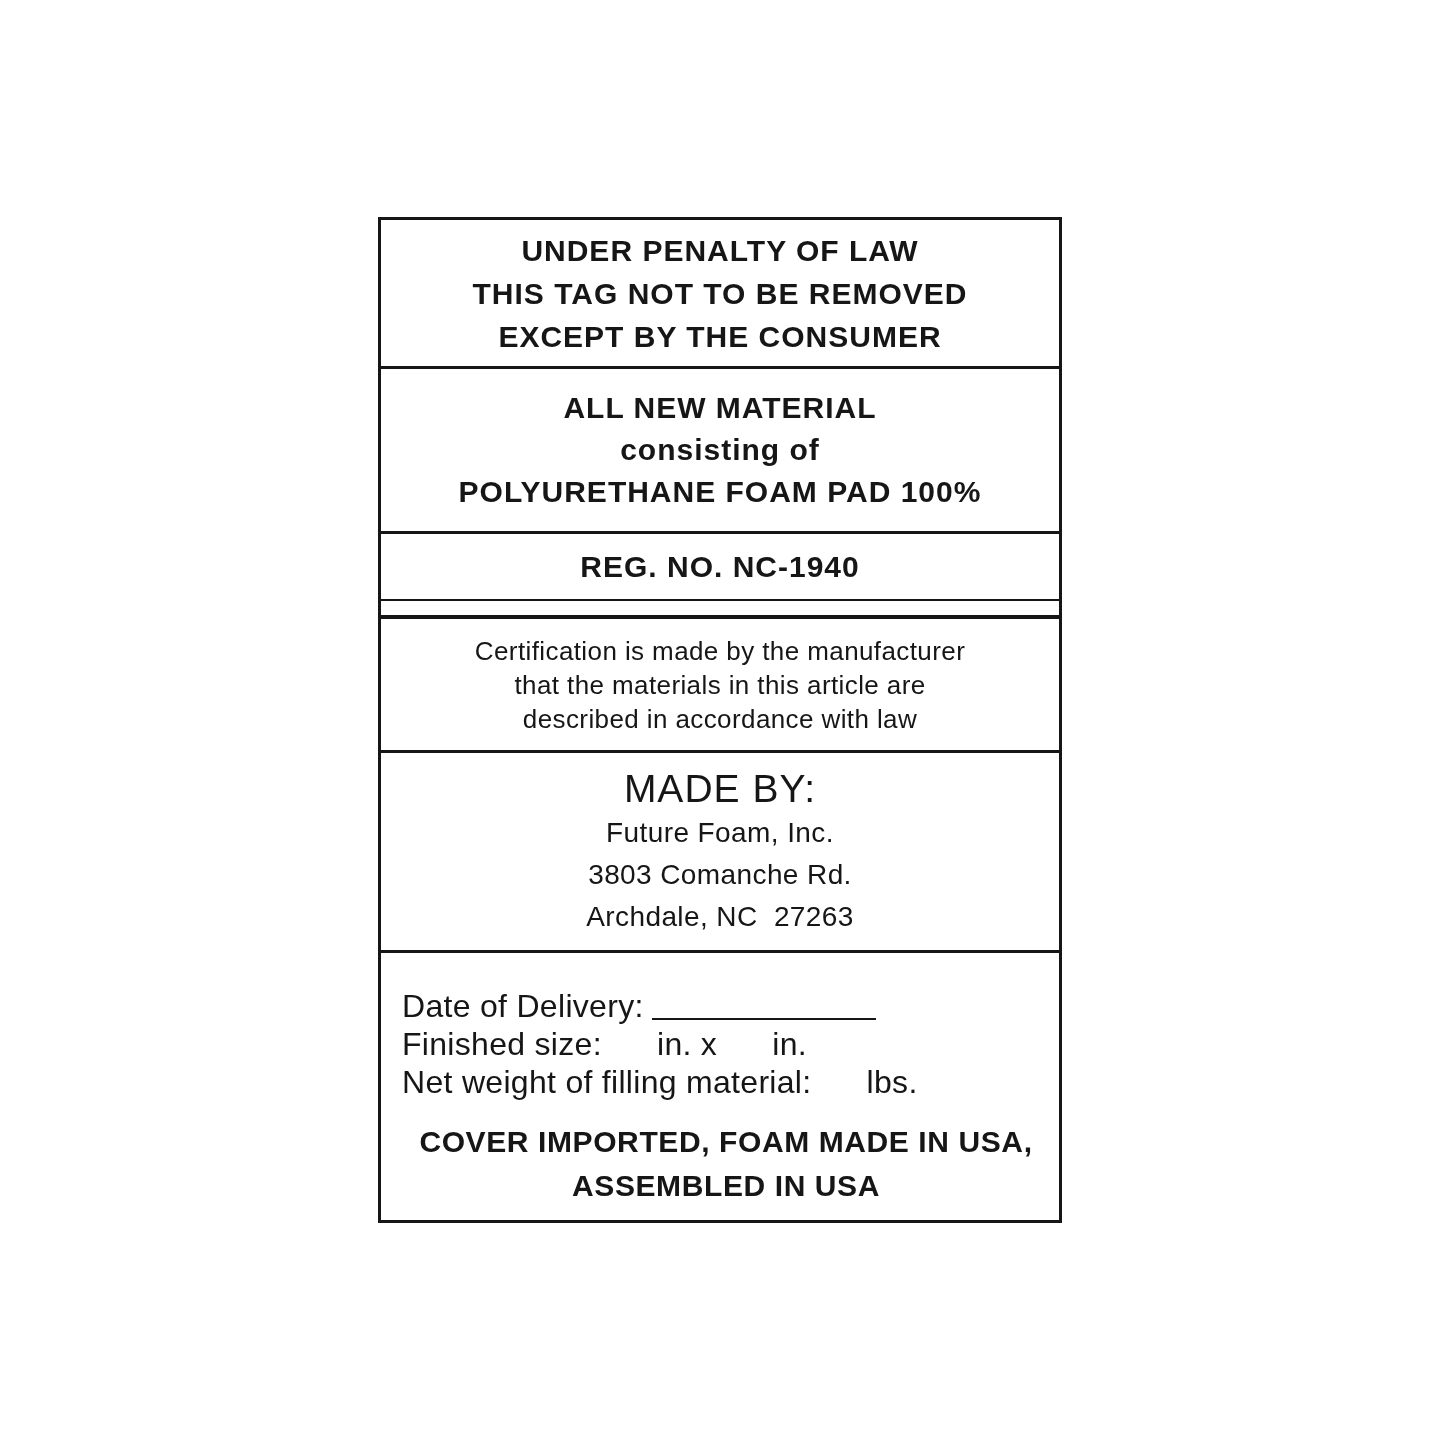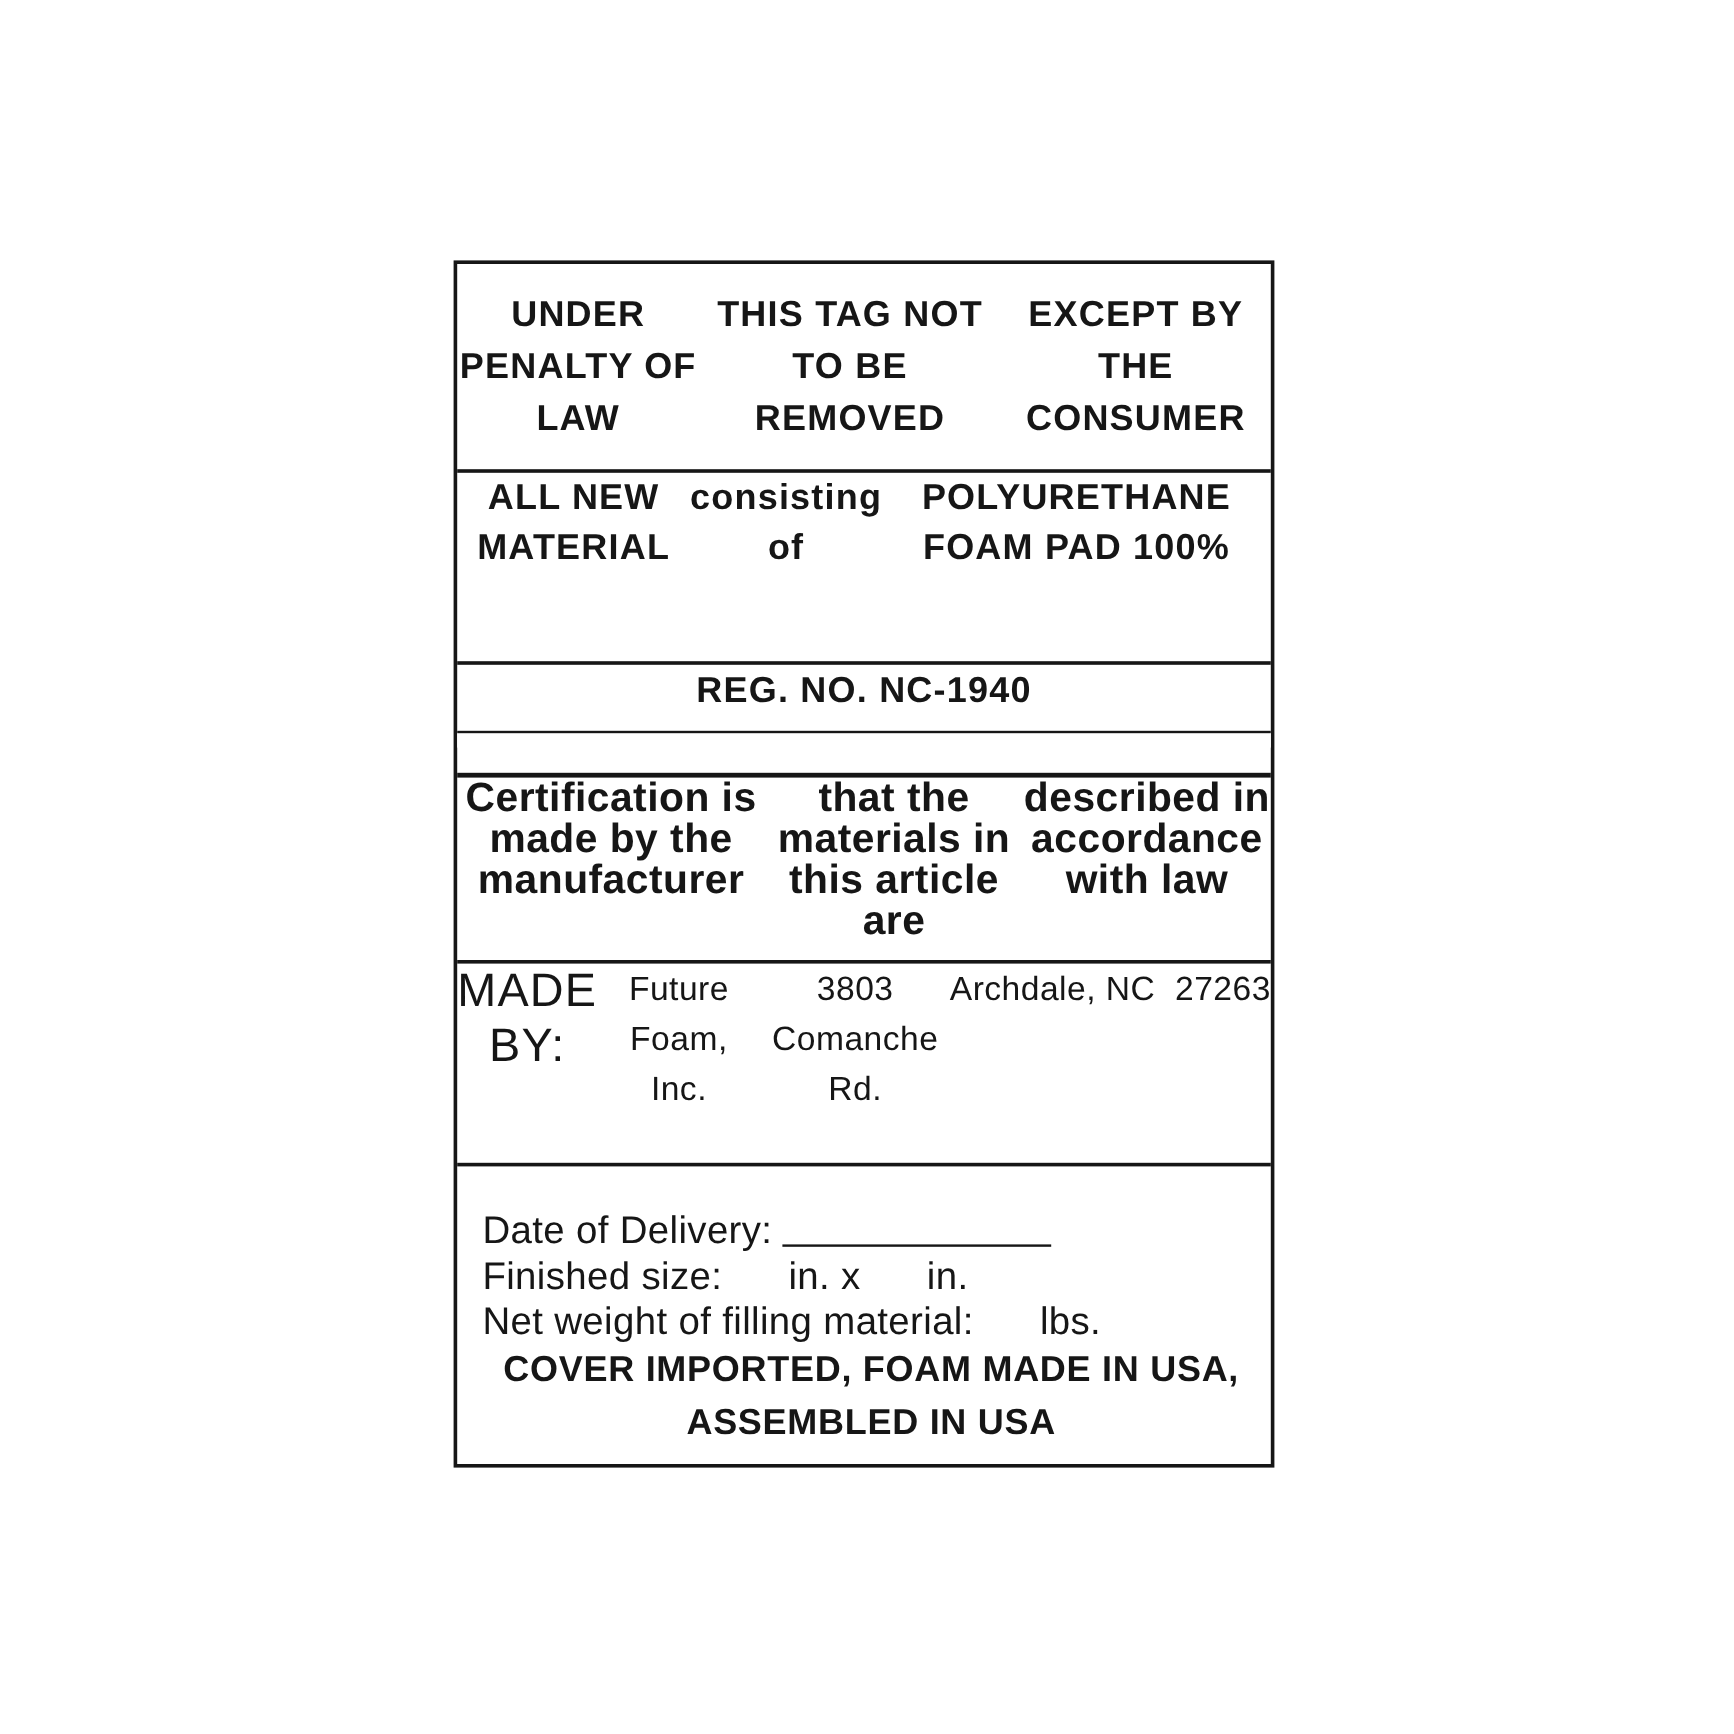--- a/index.html
+++ b/index.html
@@ -16,23 +16,23 @@
     left: 378px; top: 217px;
     width: 684px; height: 1006px;
     border: 3px solid #161616;
     background: #ffffff;
     display: flex;
     flex-direction: column;
   }
 
   .sec {
     display: flex;
+    flex-direction: column;
     justify-content: center;
     text-align: center;
-    margin-top: 21px;
   }
   .sec + .sec { border-top: 3px solid #161616; }
 
   .sec-penalty  { height: 146px; }
   .sec-material { height: 165px; }
   .sec-reg      { height: 68px; }
 
   
   .dbl-gap {
     height: 16px;
@@ -50,24 +50,24 @@
 
   .big {
     font-size: 30px;
     font-weight: bold;
     line-height: 43px;
     letter-spacing: 1px;
   }
   .sec-material .big { line-height: 42px; }
 
   .cert-text {
-    font-size: 34px;
+    font-size: 26px;
     line-height: 34px;
     letter-spacing: 0.4px;
-    font-weight: bold;
+    font-weight: normal;
     text-align: center;
   }
 
   .made-heading {
     font-size: 39px;
     font-weight: normal;
     letter-spacing: 1px;
     line-height: 46px;
   }
   .addr {

